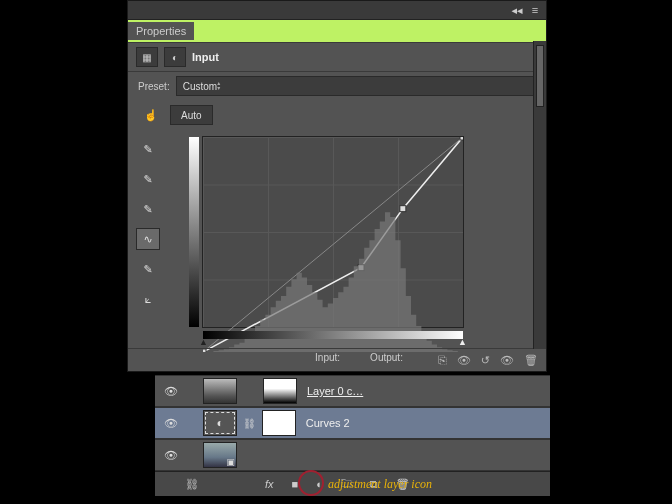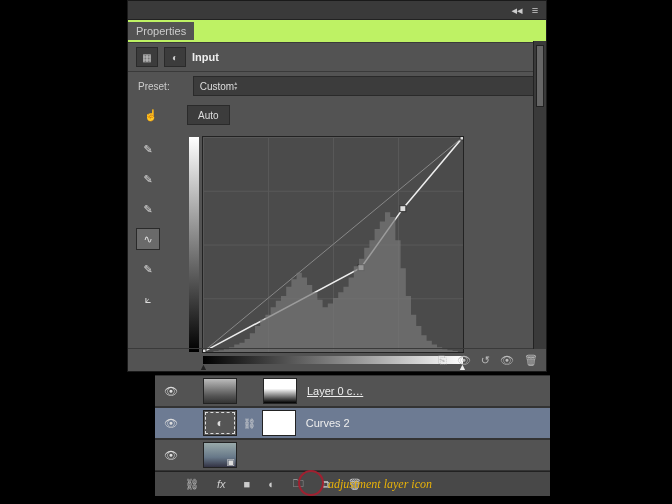--- a/index.html
+++ b/index.html
@@ -61,21 +61,21 @@
 .icon-btn {
   width: 20px; height: 18px;
   background: #3c3c3c;
   border: 1px solid #2a2a2a;
   display: flex; align-items:center; justify-content:center;
   font-size: 10px;
 }
 .row {
   display: flex;
   align-items: center;
-  gap: 23px;
+  gap: 6px;
   padding: 4px 10px;
 }
 .label { color: #ccc; font-size: 10px; }
 .select {
   flex: 1;
   height: 18px;
   background: #3c3c3c;
   border: 1px solid #2a2a2a;
   display: flex;
   align-items: center;
@@ -256,20 +256,24 @@
           <svg id="hist-svg" class="hist" style="position:absolute;inset:0;" viewBox="0 0 260 215" preserveAspectRatio="none">
               <path d="M 0 215 L 0 215 L 5.2 215 L 5.2 215 L 10.4 215 L 10.4 214.06833333333333 L 15.600000000000001 214.06833333333333 L 15.600000000000001 213.13666666666666 L 20.8 213.13666666666666 L 20.8 212.205 L 26 212.205 L 26 210.34166666666667 L 31.2 210.34166666666667 L 31.200000000000003 207.54666666666665 L 36.400000000000006 207.54666666666665 L 36.4 205.68333333333334 L 41.6 205.68333333333334 L 41.6 201.95666666666668 L 46.800000000000004 201.95666666666668 L 46.800000000000004 196.36666666666667 L 52.00000000000001 196.36666666666667 L 52 188.91333333333333 L 57.2 188.91333333333333 L 57.2 182.39166666666665 L 62.400000000000006 182.39166666666665 L 62.400000000000006 177.73333333333335 L 67.60000000000001 177.73333333333335 L 67.60000000000001 170.28 L 72.80000000000001 170.28 L 72.8 163.75833333333333 L 78 163.75833333333333 L 78 159.1 L 83.2 159.1 L 83.2 149.78333333333333 L 88.4 149.78333333333333 L 88.4 142.32999999999998 L 93.60000000000001 142.32999999999998 L 93.60000000000001 135.80833333333334 L 98.80000000000001 135.80833333333334 L 98.8 140.46666666666667 L 104 140.46666666666667 L 104 147.92000000000002 L 109.2 147.92000000000002 L 109.2 155.37333333333333 L 114.4 155.37333333333333 L 114.4 162.82666666666665 L 119.60000000000001 162.82666666666665 L 119.60000000000001 170.28 L 124.80000000000001 170.28 L 124.80000000000001 166.55333333333334 L 130 166.55333333333334 L 130 160.96333333333334 L 135.2 160.96333333333334 L 135.20000000000002 155.37333333333333 L 140.4 155.37333333333333 L 140.4 149.78333333333333 L 145.6 149.78333333333333 L 145.6 140.46666666666667 L 150.79999999999998 140.46666666666667 L 150.8 129.2866666666667 L 156 129.2866666666667 L 156 121.83333333333334 L 161.2 121.83333333333334 L 161.20000000000002 110.65333333333332 L 166.4 110.65333333333332 L 166.4 103.19999999999999 L 171.6 103.19999999999999 L 171.6 92.02 L 176.79999999999998 92.02 L 176.8 84.56666666666666 L 182 84.56666666666666 L 182 75.25 L 187.2 75.25 L 187.20000000000002 79.90833333333333 L 192.4 79.90833333333333 L 192.4 103.19999999999999 L 197.6 103.19999999999999 L 197.6 131.15 L 202.79999999999998 131.15 L 202.8 159.1 L 208 159.1 L 208 177.73333333333335 L 213.2 177.73333333333335 L 213.20000000000002 188.91333333333333 L 218.4 188.91333333333333 L 218.4 198.23 L 223.6 198.23 L 223.6 203.82 L 228.79999999999998 203.82 L 228.8 207.54666666666665 L 234 207.54666666666665 L 234 210.34166666666667 L 239.2 210.34166666666667 L 239.20000000000002 212.205 L 244.4 212.205 L 244.4 213.13666666666666 L 249.6 213.13666666666666 L 249.60000000000002 214.06833333333333 L 254.8 214.06833333333333 L 254.8 215 L 260 215 L 260 215 Z" fill="#777" opacity="0.7"></path>
             </svg>
 
           <div style="position:absolute;left:-14px;top:0;bottom:0;width:10px;background:linear-gradient(to top,#000,#fff);"></div>
           <div style="position:absolute;left:0;right:0;bottom:-12px;height:8px;background:linear-gradient(to right,#000,#fff);"></div>
 
           <div style="position:absolute;left:-4px;bottom:-20px;font-size:9px;color:#222">▲</div>
           <div style="position:absolute;right:-4px;bottom:-20px;font-size:9px;color:#eee">▲</div>
         </div>
+        <div class="io-row" style="margin-left:30px;margin-top:18px;">
+          <span class="label">Input:</span>
+          <span class="label">Output:</span>
+        </div>
       </div>
     </div>
 
     <div class="prop-footer">
       <span>⎘</span>
       <span>👁</span>
       <span>↺</span>
       <span>👁</span>
       <span>🗑</span>
     </div>
@@ -299,21 +303,21 @@
     </div>
     <div class="layer-row">
       <div class="eye">👁</div>
       <div style="width:10px;"></div>
       <div class="thumb-box sky">
         <span style="position:absolute;right:1px;bottom:0;font-size:9px;color:#ddd;">▣</span>
       </div>
     </div>
     <div class="layers-footer">
       <span>⛓</span>
-      <span style="font-style:italic;">fx</span>
+      <span style="font-style:italic;margin-left:48px;">fx</span>
       <span>■</span>
       <span>◐</span>
       <span>🗀</span>
       <span>⧉</span>
       <span>🗑</span>
     </div>
   </div>
 
   <div class="circle-ann" style="left:298px; top:470px;"></div>
   <div class="ann-text" style="left:328px; top:477px;">adjustment layer icon</div>

